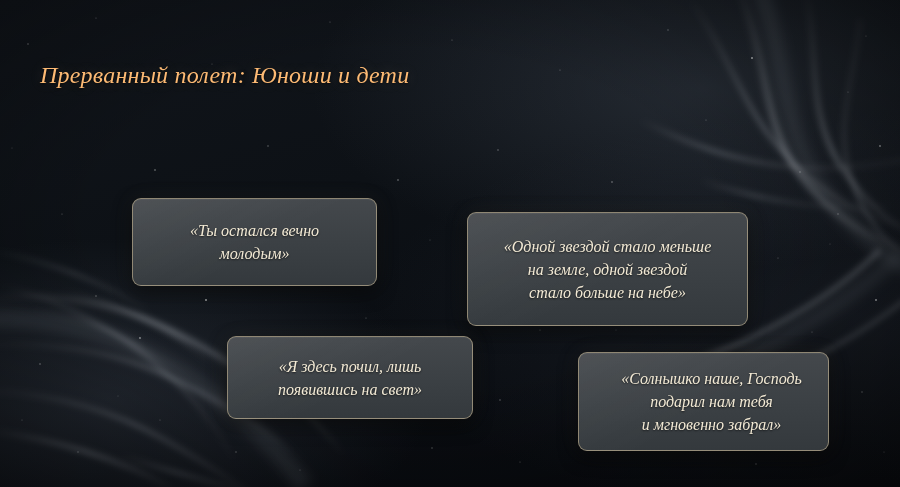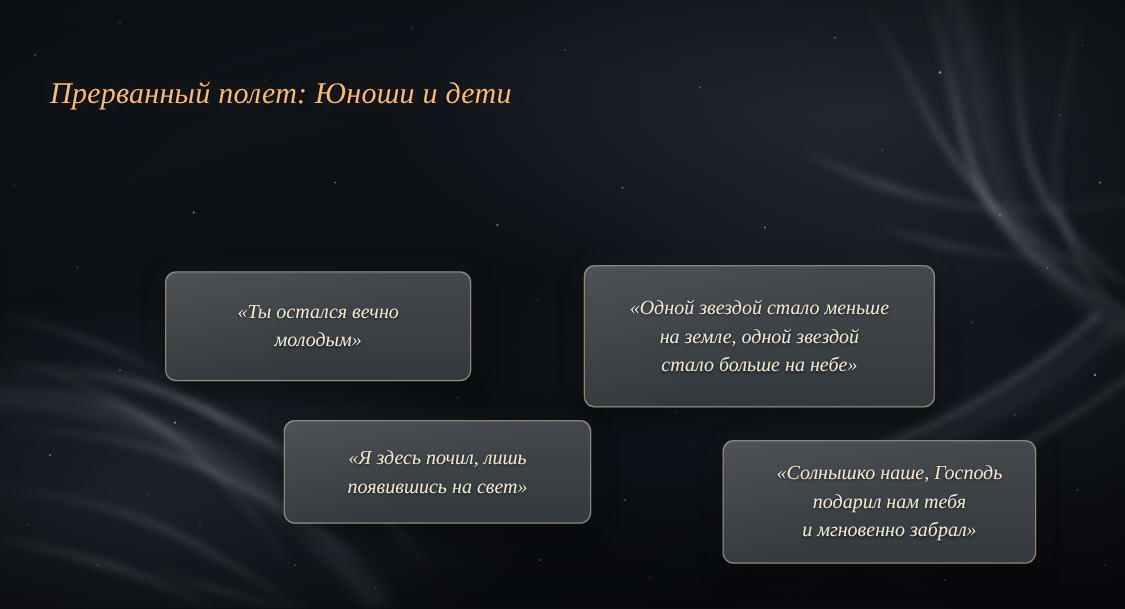--- a/index.html
+++ b/index.html
@@ -93,21 +93,21 @@
     font-style: italic;
     font-size: 16px;
     line-height: 23px;
     text-align: center;
     color: #f3ead5;
     text-shadow: 0 1px 2px rgba(0,0,0,0.6);
     padding: 0 14px;
     white-space: pre-line;
   }
 
-  #card-1 { left: 132px; top: 198px; width: 245px; height: 88px; margin-top: 19px; }
+  #card-1 { left: 132px; top: 198px; width: 245px; height: 88px; }
   #card-2 { left: 467px; top: 212px; width: 281px; height: 114px; }
   #card-3 { left: 227px; top: 336px; width: 246px; height: 83px; }
   #card-4 { left: 578px; top: 352px; width: 251px; height: 99px; padding-left: 16px; }
 </style>
 </head>
 <body>
 
 <div id="slide">
 
   <div class="bg-base"></div>

